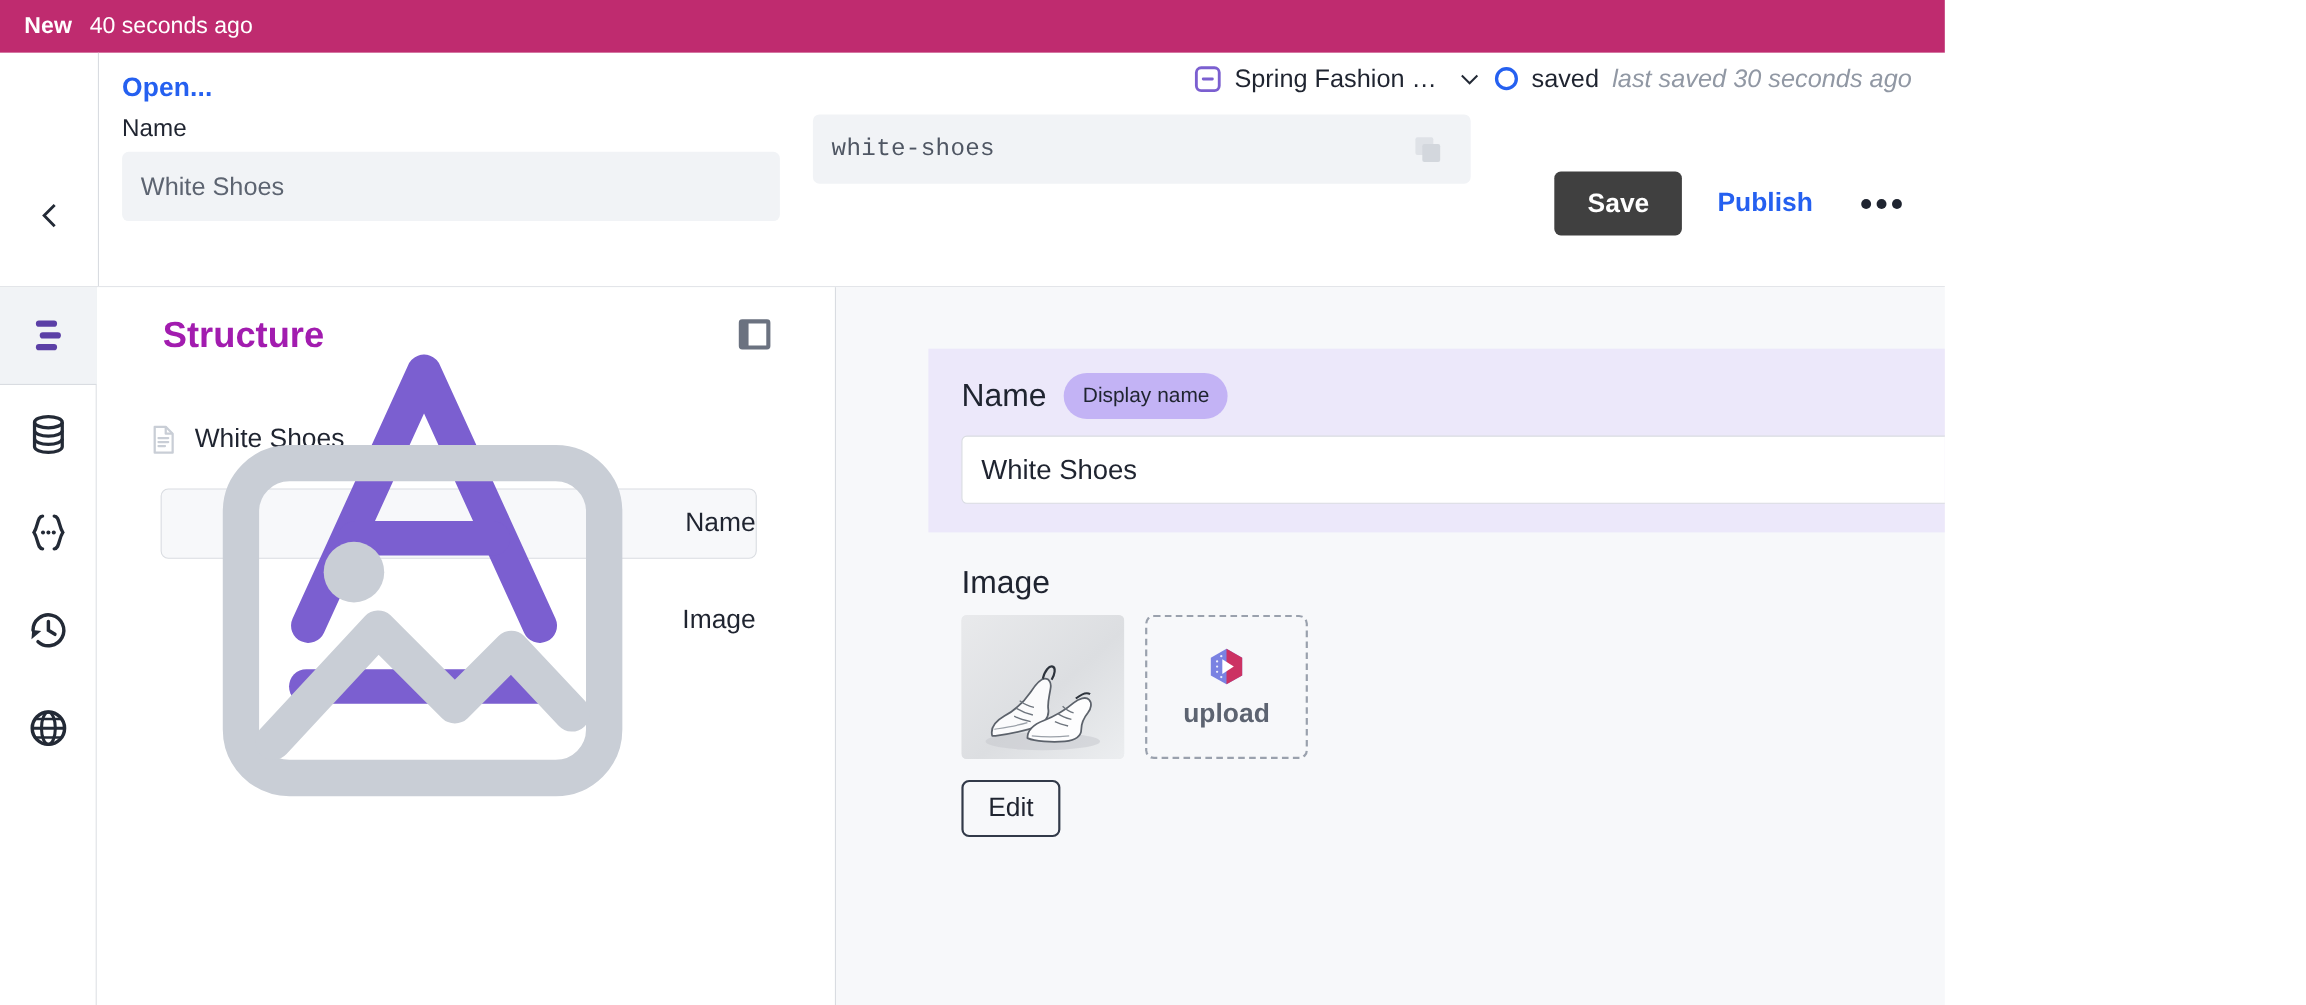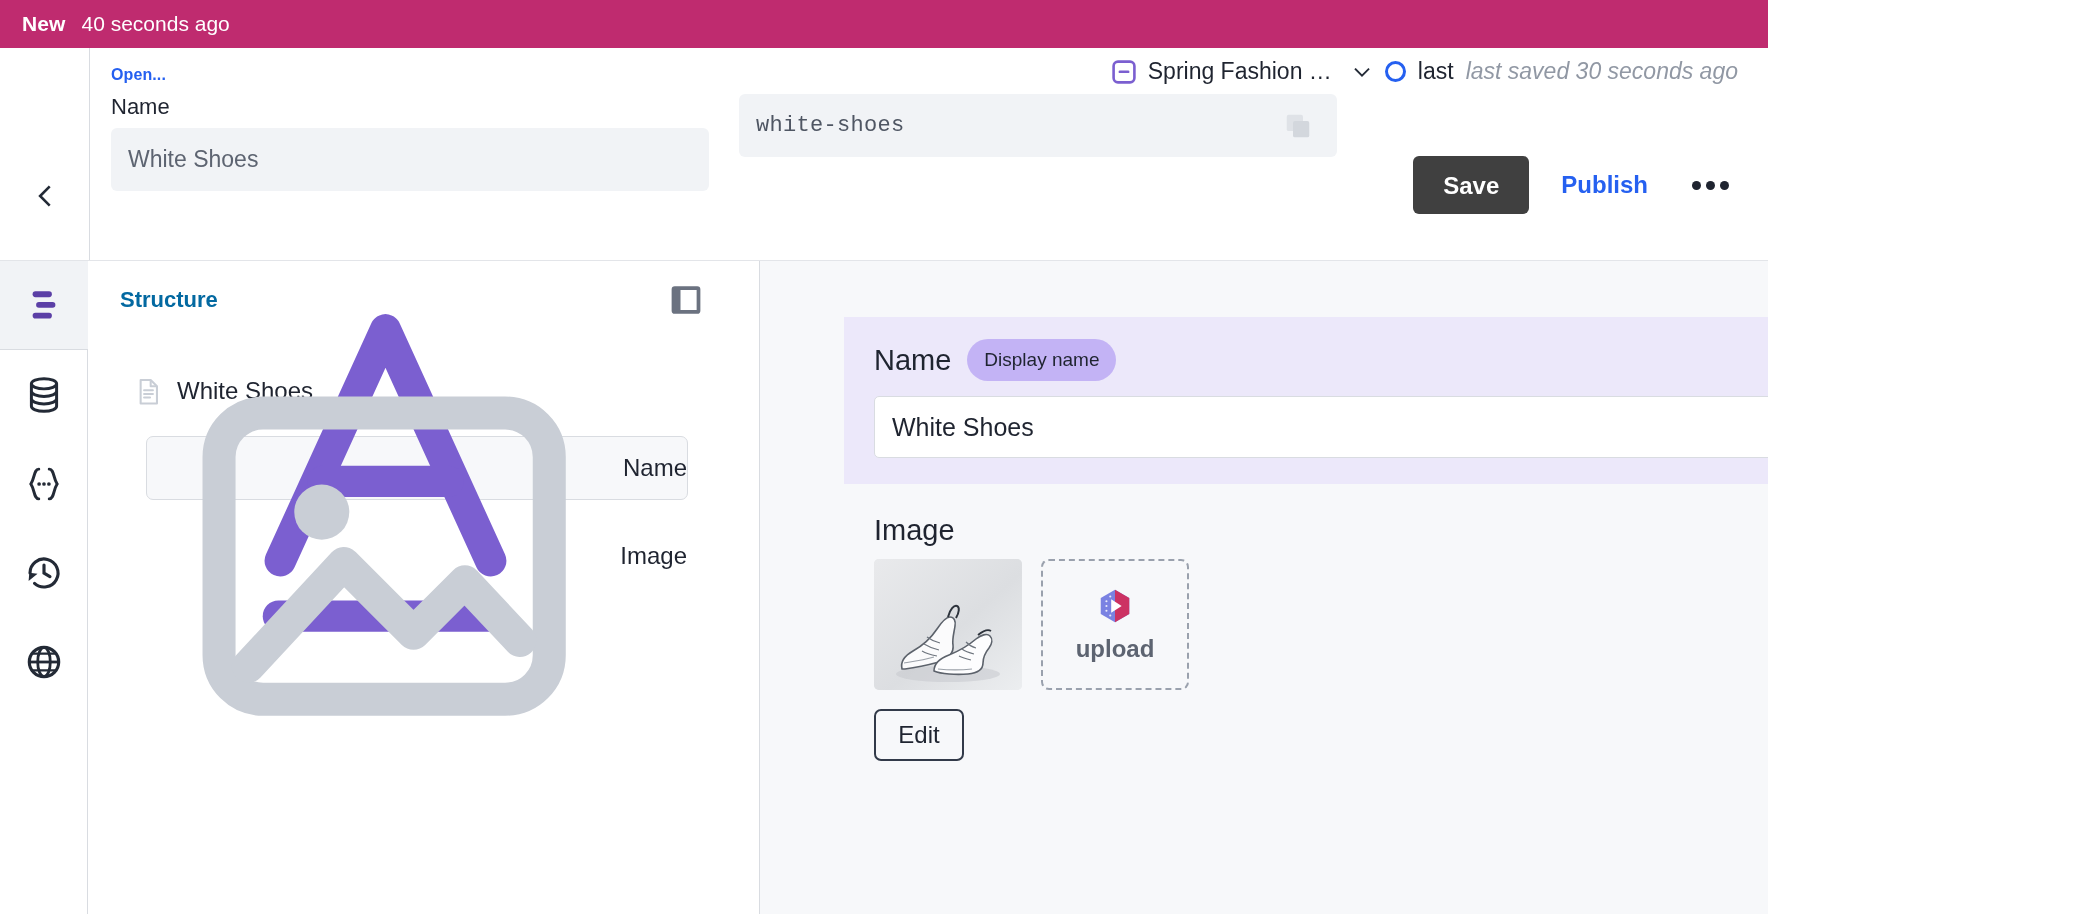--- a/index.html
+++ b/index.html
@@ -37,21 +37,21 @@
     width: 90px; flex: 0 0 90px;
     display: flex; align-items: flex-start; justify-content: center;
     padding-top: 135px;
     border-right: 1px solid #d9dce1;
   }
   .back-chevron { width: 26px; height: 26px; display: block; cursor: pointer; }
 
   .header-body { flex: 1; position: relative; padding: 18px 30px 0 21px; }
 
   .open-link {
-    color: #2560f0; font-size: 16px; font-weight: 700;
+    color: #2560f0; font-size: 24px; font-weight: 700;
     letter-spacing: .1px; cursor: pointer; display: inline-block;
   }
 
   .fields-row { display: flex; gap: 30px; margin-top: 10px; }
   .field-block { display: flex; flex-direction: column; }
   .field-label { font-size: 22px; color: #1f2430; margin-bottom: 8px; font-weight: 400; }
   .field-box {
     background: #f1f3f6;
     border-radius: 6px;
     height: 63px;
@@ -125,21 +125,21 @@
   .structure-panel {
     width: 672px; flex: 0 0 672px;
     background: #ffffff;
     border-right: 1px solid #d9dce1;
     padding: 24px 30px 0 32px;
   }
   .structure-head {
     display: flex; align-items: center; justify-content: space-between;
     padding-right: 28px;
   }
-  .structure-title { font-size: 22px; font-weight: 700; color: #0369a1; }
+  .structure-title { font-size: 33px; font-weight: 700; color: #a21caf; margin-left: 28px; }
   .panel-toggle { width: 30px; height: 30px; cursor: pointer; display: block; }
 
   .tree { margin-top: 55px; }
   .tree-row {
     display: flex; align-items: center; gap: 14px;
     height: 42px; padding-left: 14px;
     font-size: 24px; color: #1f2430;
     cursor: pointer;
   }
   .tree-row .tr-icon { width: 29px; height: 29px; flex: 0 0 29px; display: block; }
@@ -280,21 +280,21 @@
             <rect x="7" y="10.6" width="10" height="2.4" rx="1.1" fill="#7b5fd0"></rect>
           </svg>
           <span class="release-name">Spring Fashion …</span>
           <svg class="chev-down" viewBox="0 0 24 24">
             <path d="M5 9 L12 16 L19 9" fill="none" stroke="#232a36" stroke-width="2" stroke-linecap="square"></path>
           </svg>
         </div>
 
         <div class="status-cluster">
           <span class="status-ring"></span>
-          <span class="status-text">last</span>
+          <span class="status-text">saved</span>
           <span class="saved-text">last saved 30 seconds ago</span>
         </div>
       </div>
 
       <div class="header-actions">
         <button class="btn-save">Save</button>
         <button class="btn-publish">Publish</button>
         <button class="btn-more">
           <span class="dot"></span>
           <span class="dot"></span>

